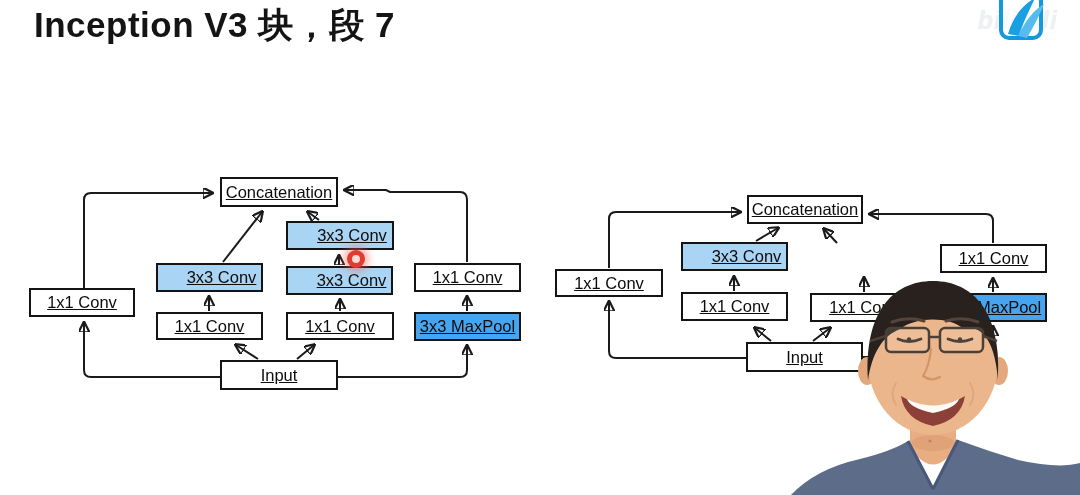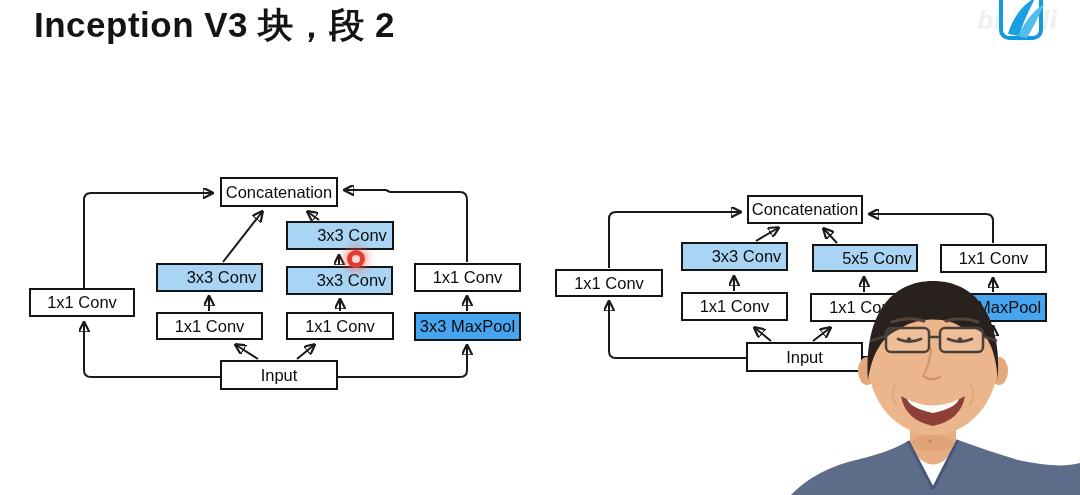--- a/index.html
+++ b/index.html
@@ -13,21 +13,21 @@
     position:absolute;left:34px;top:2px;
     font-size:35px;font-weight:700;color:#141414;letter-spacing:.5px;
     white-space:nowrap;
   }
   .connector-layer{position:absolute;left:0;top:0;z-index:1;}
   .connector-layer path{fill:none;stroke:#1a1a1a;stroke-width:2;}
   .node{
     position:absolute;z-index:2;box-sizing:border-box;
     background:#ffffff;border:2px solid #141414;
     display:flex;align-items:center;justify-content:center;
-    font-size:16.5px;color:#0c0c0c;white-space:nowrap;
+    font-size:16.5px;color:#0c0c0c;white-space:nowrap;text-decoration:underline;
   }
   .node.light{background:#a9d4f3;padding-left:24px;}
   .node.deep{background:#47a4ee;}
   .laser{
     position:absolute;left:347px;top:250px;width:8px;height:8px;z-index:6;
     border:5px solid #e23c31;border-radius:50%;background:#ffd9d4;
     box-shadow:0 0 7px 4px rgba(248,96,86,.45);
   }
   .watermark{
     position:absolute;right:2px;top:0;height:52px;width:220px;z-index:3;
@@ -39,21 +39,21 @@
     letter-spacing:1px;
   }
   .bili-logo{position:absolute;right:26px;top:-4px;z-index:4;}
   .presenter{position:absolute;left:780px;top:275px;z-index:5;}
 </style>
 </head>
 <body>
 
 <div class="stage">
 
-  <div class="slide-title">Inception V3 块，段 2</div>
+  <div class="slide-title">Inception V3 块，段 7</div>
 
   <svg class="connector-layer" width="1080" height="495" viewBox="0 0 1080 495">
     <defs>
       <marker id="ah" viewBox="0 0 10 10" refX="8.5" refY="5" markerWidth="11" markerHeight="11" orient="auto" markerUnits="userSpaceOnUse">
         <path d="M0,0 L10,5 L0,10 Z" fill="#1a1a1a" stroke="none"></path>
       </marker>
     </defs>
 
     <path d="M84,288 V200 Q84,193 91,193 H212" marker-end="url(#ah)"></path>
     <path d="M220,377 H91 Q84,377 84,370 V323" marker-end="url(#ah)"></path>
@@ -87,21 +87,20 @@
   <div class="node light" style="left:286px;top:266px;width:107px;height:29px">3x3 Conv</div>
   <div class="node" style="left:414px;top:263px;width:107px;height:29px">1x1 Conv</div>
   <div class="node" style="left:29px;top:288px;width:106px;height:29px">1x1 Conv</div>
   <div class="node" style="left:156px;top:312px;width:107px;height:28px">1x1 Conv</div>
   <div class="node" style="left:286px;top:312px;width:108px;height:28px">1x1 Conv</div>
   <div class="node deep" style="left:414px;top:312px;width:107px;height:29px">3x3 MaxPool</div>
   <div class="node" style="left:220px;top:360px;width:118px;height:30px">Input</div>
 
   <div class="node" style="left:747px;top:195px;width:116px;height:29px">Concatenation</div>
   <div class="node light" style="left:681px;top:242px;width:107px;height:29px">3x3 Conv</div>
-  <div class="node light" style="left:812px;top:244px;width:106px;height:28px">5x5 Conv</div>
   <div class="node" style="left:940px;top:244px;width:107px;height:29px">1x1 Conv</div>
   <div class="node" style="left:555px;top:269px;width:108px;height:28px">1x1 Conv</div>
   <div class="node" style="left:681px;top:292px;width:107px;height:29px">1x1 Conv</div>
   <div class="node" style="left:810px;top:293px;width:108px;height:29px">1x1 Conv</div>
   <div class="node deep" style="left:940px;top:293px;width:107px;height:29px">3x3 MaxPool</div>
   <div class="node" style="left:746px;top:342px;width:117px;height:30px">Input</div>
 
   <div class="laser"></div>
 
   <div class="watermark">

